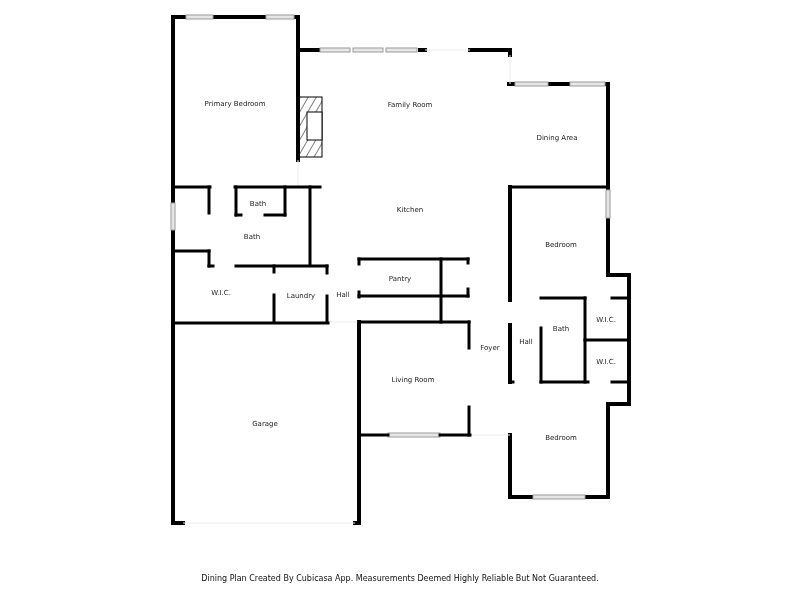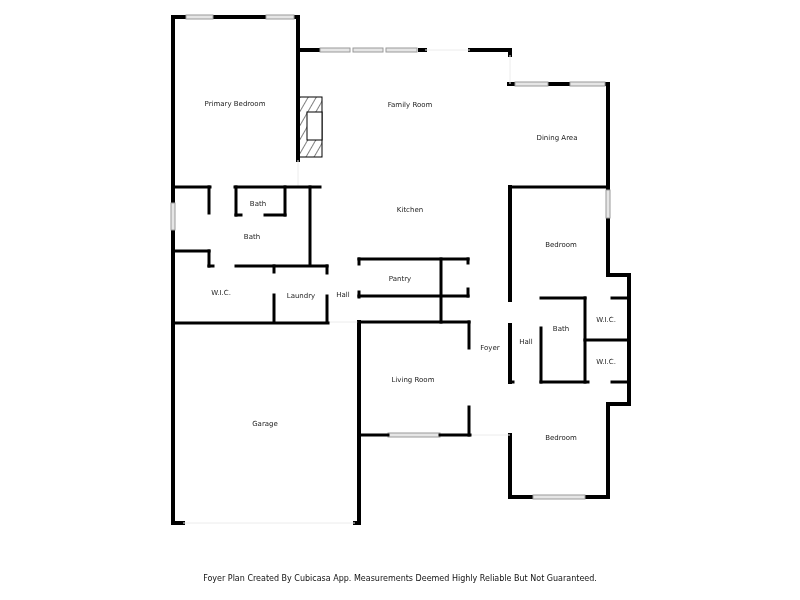--- a/index.html
+++ b/index.html
@@ -158,13 +158,13 @@
     <text class="label" x="606" y="322">W.I.C.</text>
     <text class="label" x="526" y="344">Hall</text>
     <text class="label" x="490" y="350">Foyer</text>
     <text class="label" x="606" y="364">W.I.C.</text>
     <text class="label" x="413" y="382">Living Room</text>
     <text class="label" x="561" y="440">Bedroom</text>
     <text class="label" x="265" y="426">Garage</text>
   </g>
 </svg>
 
-<div class="footer">Foyer Plan Created By Cubicasa App. Measurements Deemed Highly Reliable But Not Guaranteed.</div>
+<div class="footer">Dining Plan Created By Cubicasa App. Measurements Deemed Highly Reliable But Not Guaranteed.</div>
 
 </body></html>

